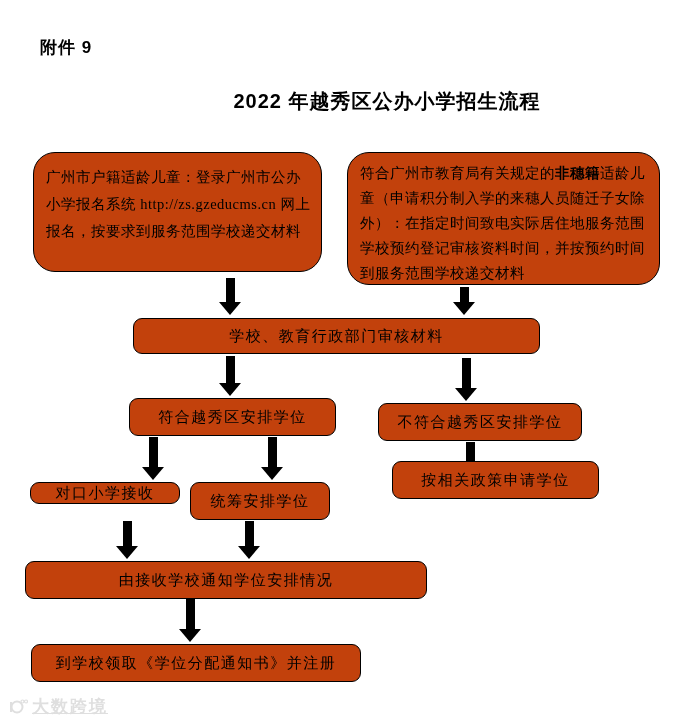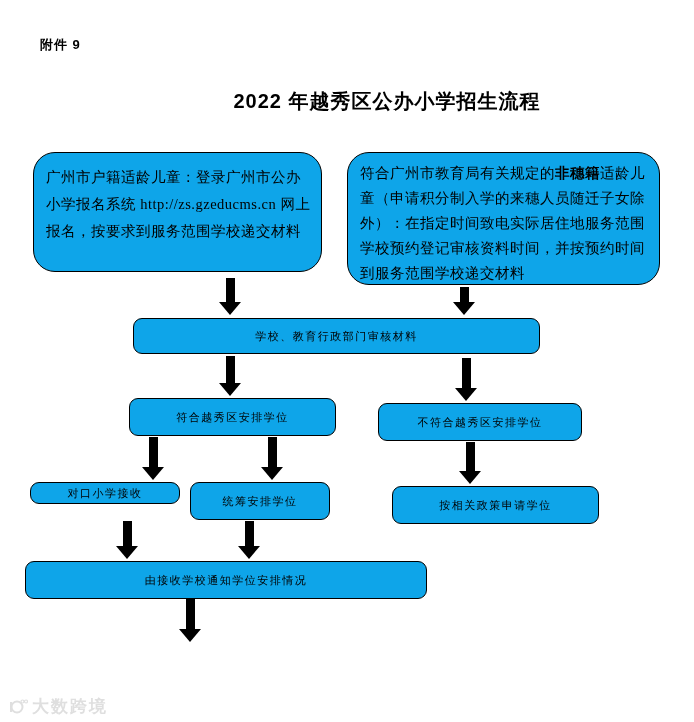--- a/index.html
+++ b/index.html
@@ -12,58 +12,58 @@
     color: #000000;
     overflow: hidden;
   }
 
   .attachment-label {
     position: absolute;
     left: 40px;
     top: 36px;
     font-family: "Liberation Sans", "DejaVu Sans", sans-serif;
     font-weight: 700;
-    font-size: 13px;
+    font-size: 17px;
     letter-spacing: 1px;
   }
 
   .doc-title {
     position: absolute;
     left: 0;
     top: 88px;
     width: 100%;
     text-align: center;
     font-family: "Liberation Sans", "DejaVu Sans", sans-serif;
     font-weight: 700;
     font-size: 20px;
     letter-spacing: 1px;
     padding-left: 40px;
   }
 
   .node {
     position: absolute;
     box-sizing: border-box;
     border: 1.5px solid #000000;
-    background: #0ea5e9;
+    background: #c2410c;
     font-size: 14.5px;
   }
   .node.big {
     border-radius: 22px;
     padding: 11px 10px 11px 12px;
     line-height: 27px;
     letter-spacing: 0.5px;
   }
   .node.big.right { line-height: 25px; padding: 8px 1px 8px 12px; }
   .node.small {
     border-radius: 9px;
     display: flex;
     align-items: center;
     justify-content: center;
     text-align: center;
-    font-size: 11px;
+    font-size: 15px;
     letter-spacing: 1.5px;
   }
 
   .arrow {
     position: absolute;
     width: 22px;
     display: flex;
     flex-direction: column;
     align-items: center;
   }
@@ -81,20 +81,21 @@
     top: 695px;
     display: flex;
     align-items: center;
     gap: 4px;
     color: #dfdfdf;
     font-family: "Liberation Sans", "DejaVu Sans", sans-serif;
     font-weight: 700;
     font-size: 17px;
     letter-spacing: 2px;
     user-select: none;
+    text-decoration: underline;
   }
   .watermark svg { display: block; }
 </style>
 </head>
 <body>
 
 <div id="page">
 
   <div class="attachment-label">附件 9</div>
 
@@ -149,21 +150,21 @@
     <div class="shaft"></div>
     <div class="head"></div>
   </div>
 
   <div class="node small" style="left:30px; top:482px; width:150px; height:22px;">
     <span>对口小学接收</span>
   </div>
   <div class="node small" style="left:190px; top:482px; width:140px; height:38px;">
     <span>统筹安排学位</span>
   </div>
-  <div class="node small" style="left:392px; top:486px; width:207px; height:38px;">
+  <div class="node small" style="left:392px; top:461px; width:207px; height:38px;">
     <span>按相关政策申请学位</span>
   </div>
 
   <div class="arrow" style="left:116px; top:521px; height:38px;">
     <div class="shaft"></div>
     <div class="head"></div>
   </div>
   <div class="arrow" style="left:238px; top:521px; height:38px;">
     <div class="shaft"></div>
     <div class="head"></div>
@@ -171,20 +172,23 @@
 
   <div class="node small" style="left:25px; top:561px; width:402px; height:38px;">
     <span>由接收学校通知学位安排情况</span>
   </div>
 
   <div class="arrow" style="left:179px; top:599px; height:43px;">
     <div class="shaft"></div>
     <div class="head"></div>
   </div>
 
+  <div class="node small" style="left:31px; top:644px; width:330px; height:38px;">
+    <span>到学校领取《学位分配通知书》并注册</span>
+  </div>
 
   <div class="watermark">
     <span>
       <svg width="20" height="18" viewBox="0 0 20 18" fill="none" xmlns="http://www.w3.org/2000/svg">
         <path d="M3 4 L3 14" stroke="#dfdfdf" stroke-width="2"></path>
         <circle cx="9" cy="9" r="5.5" stroke="#dfdfdf" stroke-width="2" fill="none"></circle>
         <circle cx="14.5" cy="3.5" r="1.5" stroke="#dfdfdf" stroke-width="1.2" fill="none"></circle>
         <circle cx="18" cy="3.5" r="1.5" stroke="#dfdfdf" stroke-width="1.2" fill="none"></circle>
       </svg>
     </span>

